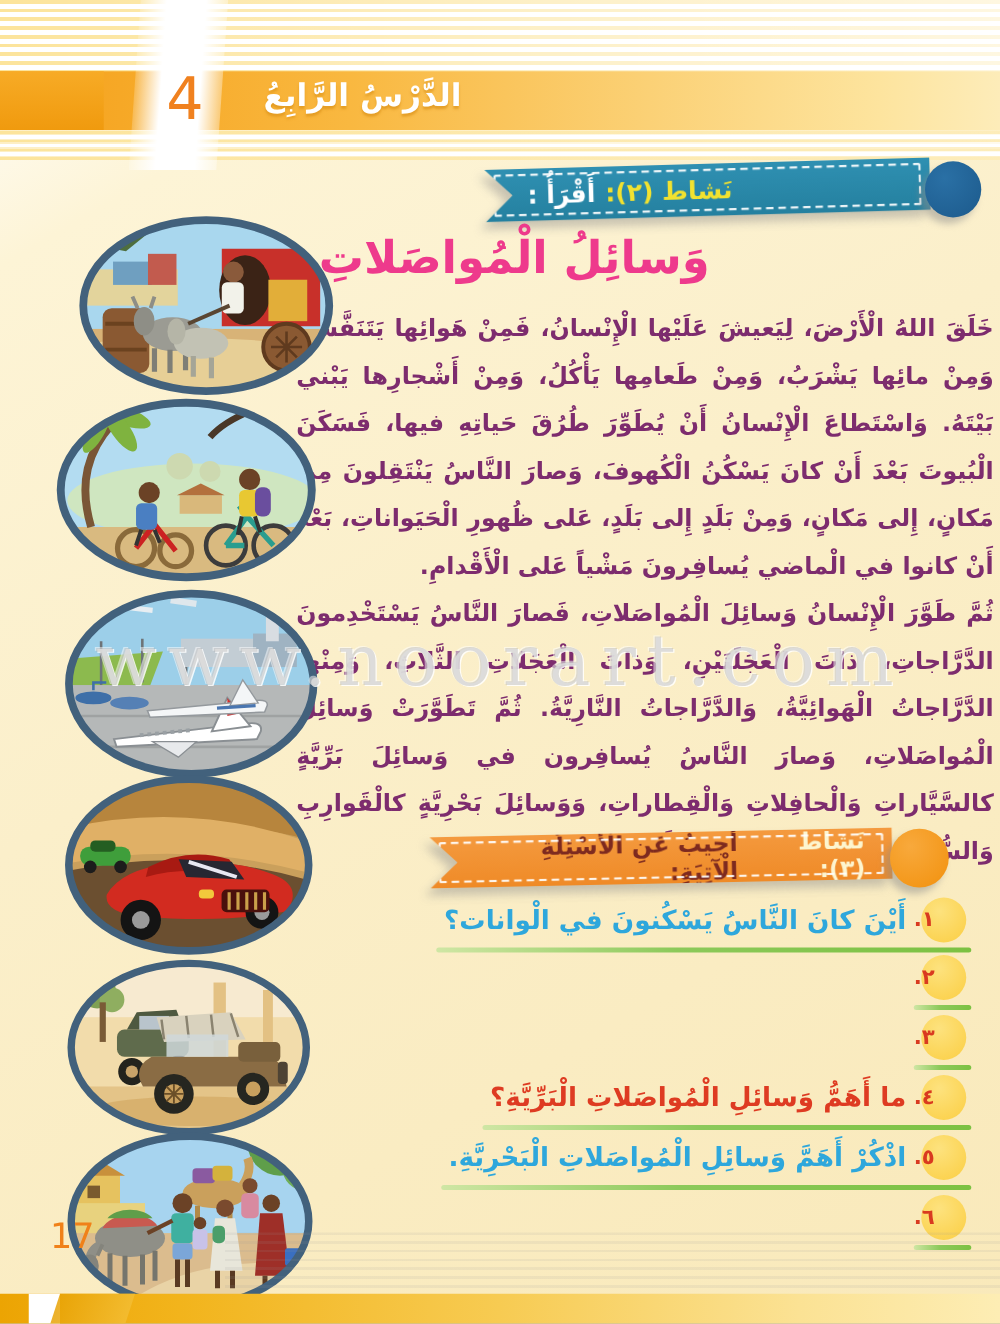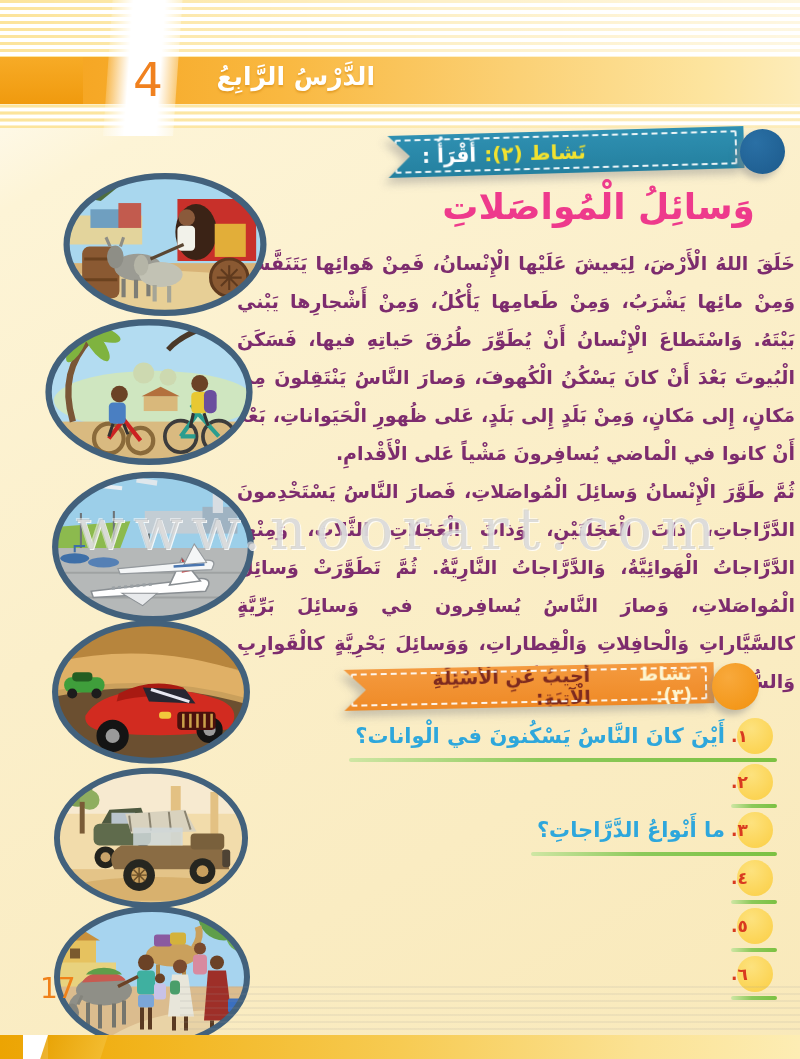--- a/index.html
+++ b/index.html
@@ -28,21 +28,21 @@
   .swoosh {
     position:absolute; left:108px; top:-6px; width:70px; height:142px;
     background:linear-gradient(90deg,rgba(255,255,255,.2),#ffffff 30%,#ffffff 75%,rgba(255,255,255,.35));
     transform:skewX(-4deg);
   }
   .lesson-num {
     position:absolute; left:121px; top:52px; width:54px; text-align:center;
     font-size:47px; color:#f0811f; font-weight:400;
   }
   .lesson-title {
-    position:absolute; left:185px; top:62px; width:190px; direction:rtl; text-align:right;
+    position:absolute; left:195px; top:62px; width:190px; direction:rtl; text-align:center;
     font-size:25px; font-weight:700; color:#ffffff;
     text-shadow:0 2px 2px rgba(222,150,30,.8);
   }
   .header-under {
     position:absolute; left:0; top:104px; width:800px; height:24px;
     background:repeating-linear-gradient(180deg, rgba(252,228,155,.8) 0 3px, rgba(255,255,255,.6) 3px 7px);
     opacity:.7;
   }
   
   .ribbon-wrap { position:absolute; filter:drop-shadow(-5px 6px 4px rgba(140,140,140,.45)); }
@@ -68,21 +68,21 @@
   .ribbon-circle {
     position:absolute; border-radius:50%;
     filter:drop-shadow(-4px 5px 3px rgba(140,140,140,.5));
   }
   .circle-a2 { left:740px; top:129px; width:45px; height:45px;
     background:radial-gradient(circle at 35% 30%,#2a70a5,#1c5a8c); }
   .circle-a3 { left:712px; top:663px; width:47px; height:47px;
     background:radial-gradient(circle at 35% 30%,#f8a93c,#f2910d); }
   
   .reading-title {
-    position:absolute; left:255px; top:186px; width:500px; text-align:right;
+    position:absolute; left:255px; top:186px; width:500px; text-align:left;
     direction:rtl; font-size:36px; font-weight:700; color:#ee3a8c;
   }
   .reading-body {
     position:absolute; left:237px; top:244px; width:558px;
     direction:rtl; text-align:justify; color:#7d2c6e;
     font-size:19px; font-weight:700; line-height:38px;
   }
   .reading-body p + p { margin-top:0; }
   
   .q-row {
@@ -178,31 +178,32 @@
   </div>
   <div class="q-row q-red" style="top:764px">
     <span class="q-circle">
       <span class="q-num">٢.</span>
       </span>
   </div>
   <div class="q-row q-blue" style="top:812px">
     <span class="q-circle">
       <span class="q-num">٣.</span>
       </span>
-    <span class="q-text">ما أَنْواعُ الدَّرَّاجاتِ؟</span>
   </div>
   <div class="q-row q-red" style="top:860px">
     <span class="q-circle">
       <span class="q-num">٤.</span>
       </span>
+    <span class="q-text">ما أَهَمُّ وَسائِلِ الْمُواصَلاتِ الْبَرِّيَّةِ؟</span>
   </div>
   <div class="q-row q-blue" style="top:908px">
     <span class="q-circle">
       <span class="q-num">٥.</span>
       </span>
+    <span class="q-text">اذْكُرْ أَهَمَّ وَسائِلِ الْمُواصَلاتِ الْبَحْرِيَّةِ.</span>
   </div>
   <div class="q-row q-red" style="top:956px">
     <span class="q-circle">
       <span class="q-num">٦.</span>
       </span>
   </div>
 
   <svg class="illus" style="left:60px;top:172px" width="210" height="145" viewBox="0 0 200 140">
     <defs>
         <clipPath id="c1">

